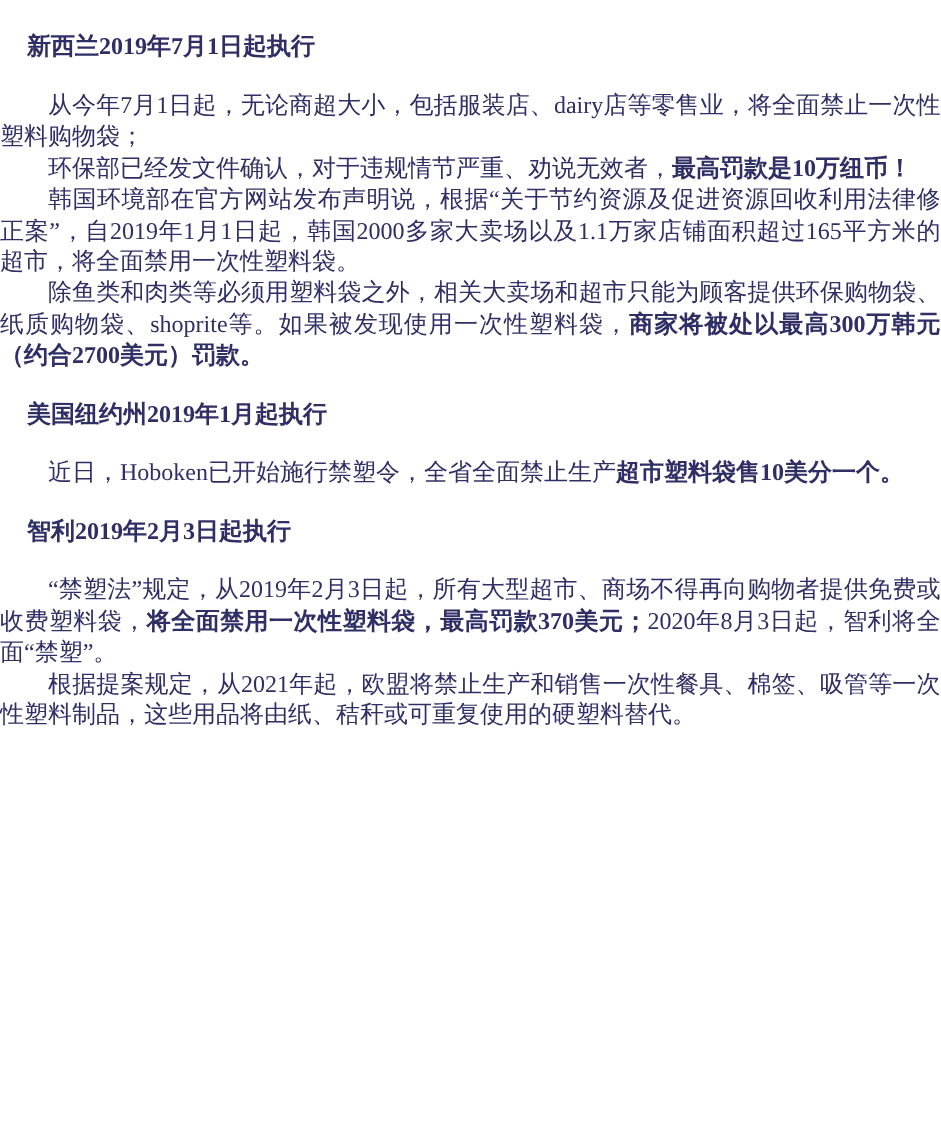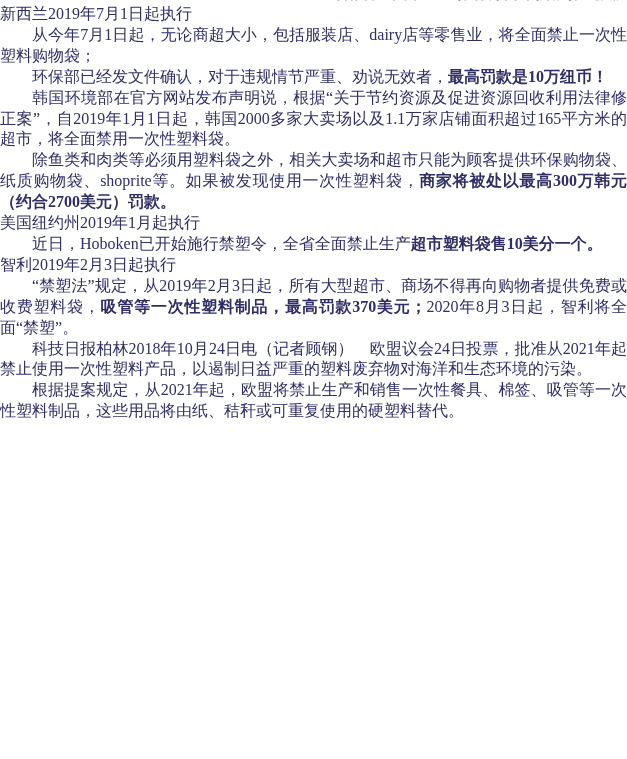--- a/index.html
+++ b/index.html
@@ -24,23 +24,23 @@
     overflow: hidden;
   }
   .clip .inner {
     display: block;
     margin-top: -17px;
     font-weight: bold;
     white-space: nowrap;
     text-indent: 20.5em;
   }
   h2.hd {
-    margin: 0;
+    margin: 18px;
     font-size: 16px;
-    font-weight: normal;
+    font-weight: bold;
     line-height: 20.9px;
     text-align: left;
   }
   p.para { margin: 0; }
   p.ind { text-indent: 2em; }
   .b { font-weight: bold; }
 </style>
 </head>
 <body>
 
@@ -57,20 +57,19 @@
       <section>
         <p class="para ind"><span class="">韩国环境部在官方网站发布声明说，根据“关于节约资源及促进资源回收利用法律修正案”，自2019年1月1日起，韩国2000多家大卖场以及1.1万家店铺面积超过165平方米的超市，将全面禁用一次性塑料袋。</span></p>
         <p class="para ind"><span class="">除鱼类和肉类等必须用塑料袋之外，相关大卖场和超市只能为顾客提供环保购物袋、纸质购物袋、shoprite等。如果被发现使用一次性塑料袋，</span><span class="b">商家将被处以最高300万韩元（约合2700美元）罚款。</span></p>
       </section>
       <section>
         <h2 class="hd">美国纽约州2019年1月起执行</h2>
         <p class="para ind"><span class="">近日，Hoboken已开始施行禁塑令，全省全面禁止生产</span><span class="b">超市塑料袋售10美分一个。</span></p>
       </section>
       <section>
         <h2 class="hd">智利2019年2月3日起执行</h2>
-        <p class="para ind"><span class="">“禁塑法”规定，从2019年2月3日起，所有大型超市、商场不得再向购物者提供免费或收费塑料袋，</span><span class="b">吸管等一次性塑料制品，最高罚款370美元；</span><span class="">2020年8月3日起，智利将全面“禁塑”。</span></p>
+        <p class="para ind"><span class="">“禁塑法”规定，从2019年2月3日起，所有大型超市、商场不得再向购物者提供免费或收费塑料袋，</span><span class="b">将全面禁用一次性塑料袋，最高罚款370美元；</span><span class="">2020年8月3日起，智利将全面“禁塑”。</span></p>
       </section>
       <section>
-        <p class="para ind"><span class="">科技日报柏林2018年10月24日电（记者顾钢）　欧盟议会24日投票，批准从2021年起禁止使用一次性塑料产品，以遏制日益严重的塑料废弃物对海洋和生态环境的污染。</span></p>
         <p class="para ind"><span class="">根据提案规定，从2021年起，欧盟将禁止生产和销售一次性餐具、棉签、吸管等一次性塑料制品，这些用品将由纸、秸秆或可重复使用的硬塑料替代。</span></p>
       </section>
     </div>
 </div>
 
 </body></html>

